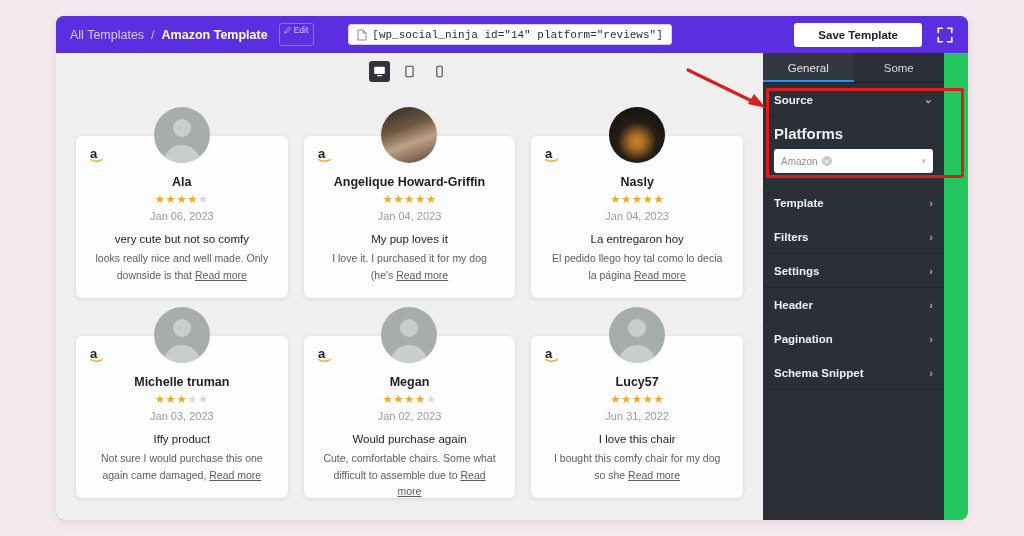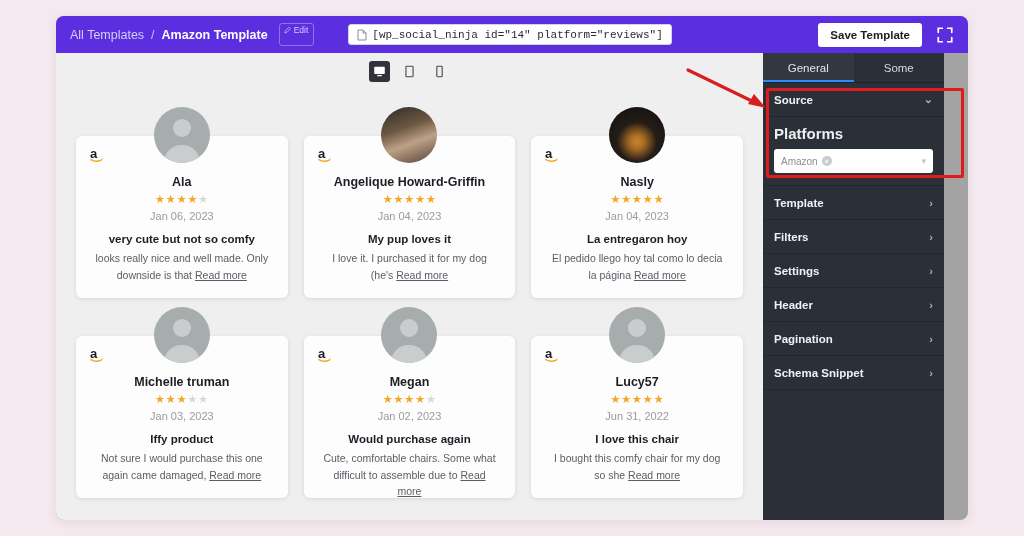--- a/index.html
+++ b/index.html
@@ -9,21 +9,21 @@
     font-family: "Liberation Sans", sans-serif;
     overflow: hidden;
   }
   .page { position: relative; width: 1024px; height: 536px; background: #f4e9ef; }
 
   
   .app {
     position: absolute; left: 56px; top: 16px;
     width: 912px; height: 504px;
     border-radius: 8px;
-    background: #a3a3a3;
+    background: #22c55e;
     overflow: hidden;
     box-shadow: 0 2px 10px rgba(120,80,110,.12);
   }
 
   
   .topbar {
     position: relative;
     height: 37px;
     background: #5b2ee0;
     display: flex; align-items: center;
@@ -57,21 +57,21 @@
   }
   .doc-icon { flex: 0 0 auto; }
 
   .topbar-right {
     margin-left: auto; display: flex; align-items: center; gap: 14px;
   }
   .save-btn {
     background: #ffffff; color: #20202a;
     border: none; border-radius: 3px;
     font-size: 11.5px; font-weight: 700;
-    padding: 6px 12px; cursor: pointer;
+    padding: 6px 24px; cursor: pointer;
     font-family: "Liberation Sans", sans-serif;
   }
   .expand-icon { width: 18px; height: 18px; cursor: pointer; }
 
   
   .body-row { display: flex; height: 467px; }
 
   
   .canvas {
     position: relative;
@@ -125,21 +125,21 @@
 
   .reviewer {
     margin-top: 30px;
     font-size: 12.5px; font-weight: 700; color: #1d1d26;
     line-height: 1.1; white-space: nowrap;
   }
   .stars { margin-top: 4px; font-size: 11.5px; letter-spacing: .5px; line-height: 1; }
   .star-on { color: #f5a623; }
   .star-off { color: #d8d8d8; }
   .rdate { margin-top: 5px; font-size: 11px; color: #9a9aa2; }
-  .rtitle { margin-top: 11px; font-size: 11.5px; font-weight: 700; color: #1d1d26; }
+  .rtitle { margin-top: 11px; font-size: 11.5px; font-weight: 400; color: #1d1d26; }
   .rbody {
     margin-top: 5px; font-size: 10.5px; color: #5c5c66;
     line-height: 1.55; padding: 0 2px;
   }
   .read-more { color: #5c5c66; text-decoration: underline; cursor: pointer; }
 
   
   .sidebar {
     width: 181px;
     background: #2b2f38;

